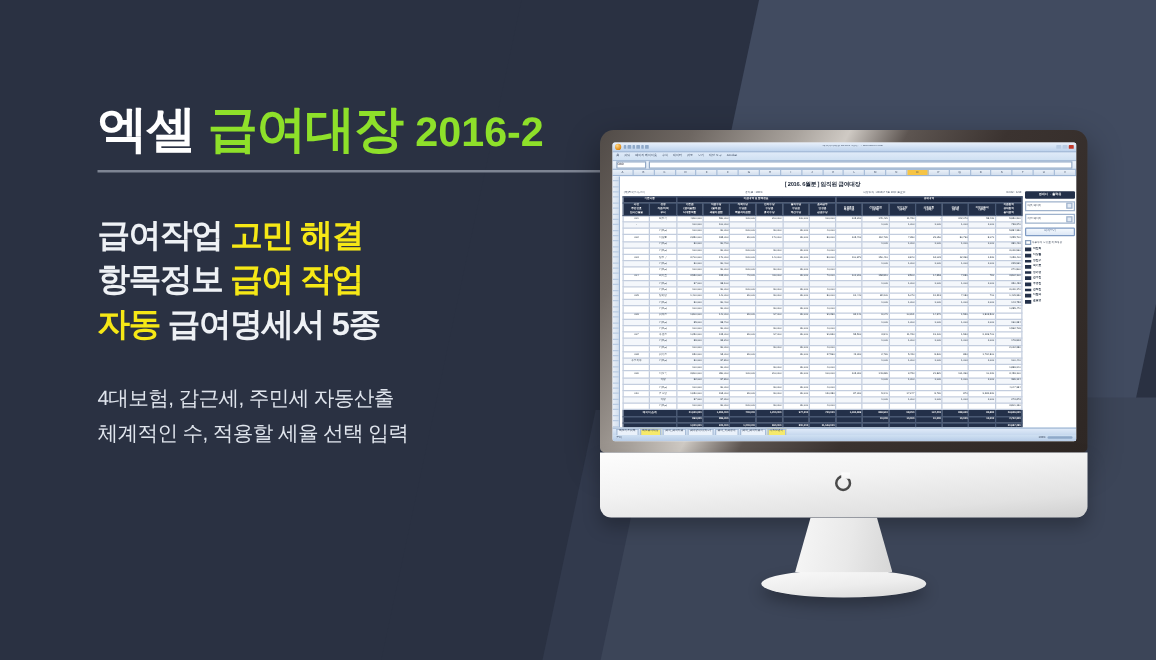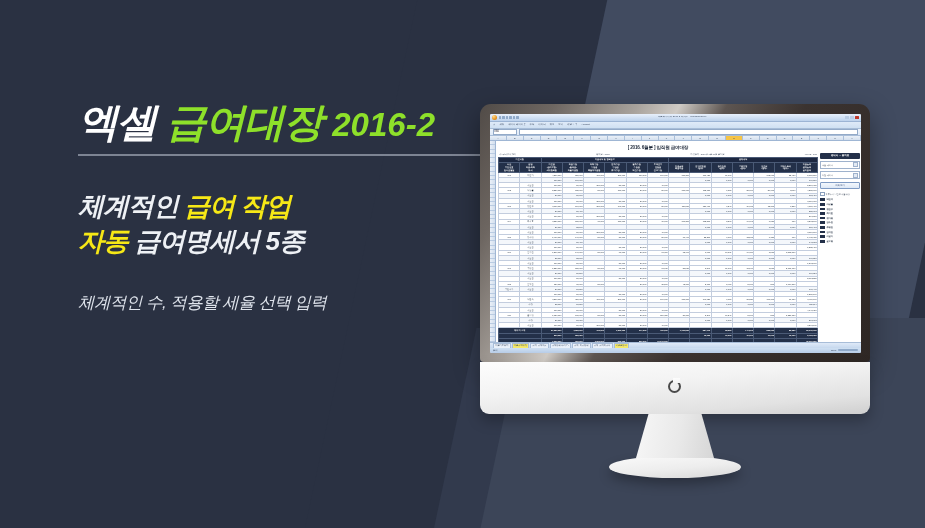--- a/index.html
+++ b/index.html
@@ -31,21 +31,21 @@
     transform-origin:bottom left;
   }
   .bg-diag-low2{
     position:absolute;bottom:-160px;left:400px;width:140px;height:360px;
     background:#323a4d;
     transform:skewX(-12deg);
     transform-origin:bottom left;
   }
 
   
-  .copy{position:absolute;left:78px;top:100px;width:400px;font-style:italic;}
+  .copy{position:absolute;left:78px;top:82px;width:400px;}
   .title{
     font-size:40px;font-weight:bold;line-height:1.12;
     letter-spacing:-1px;white-space:nowrap;
   }
   .title .w{color:#ffffff;}
   .title .g{color:#8ee02a;}
   .title .yr{color:#8ee02a;font-size:33px;letter-spacing:0px;}
   .rule{
     margin-top:9px;width:404px;height:2px;
     background:#8c93a1;opacity:.85;
@@ -238,30 +238,35 @@
     <div class="title">
       <span class="w">엑셀</span>
       <span class="g">급여대장</span>
       <span class="yr">2016-2</span>
     </div>
 
     <div class="rule"></div>
 
     <div class="heads">
       <div class="hl">
-        <span>체계적인</span>
+        <span>급여작업</span>
+        <span class="y">고민 해결</span>
+      </div>
+      <div class="hl">
+        <span>항목정보</span>
         <span class="y">급여 작업</span>
       </div>
       <div class="hl">
         <span class="y">자동</span>
         <span>급여명세서 5종</span>
       </div>
     </div>
 
     <div class="subs">
+      <div class="sl">4대보험, 갑근세, 주민세 자동산출</div>
       <div class="sl">체계적인 수, 적용할 세율 선택 입력</div>
     </div>
   </div>
 
   <div class="monitor">
     <div class="bezel">
       <div class="screen">
 
         <div class="xl">
 

